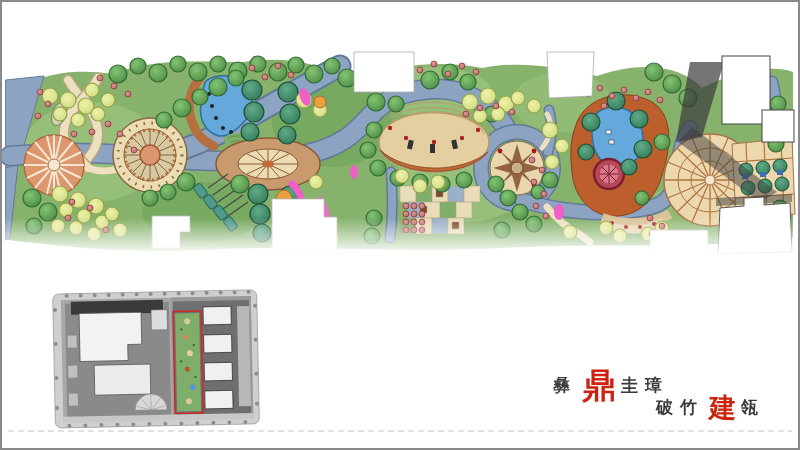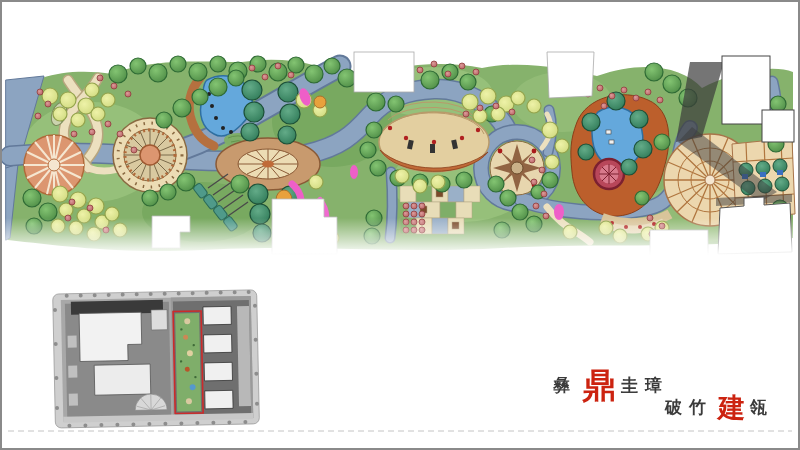--- a/index.html
+++ b/index.html
@@ -4,21 +4,21 @@
 <style>
   html,body{margin:0;padding:0;background:#ffffff;}
   .slide{
     position:relative;width:800px;height:450px;background:#ffffff;
     border:2px solid #8a8a8a;box-sizing:border-box;overflow:hidden;
     font-family:"DejaVu Sans","Liberation Sans",sans-serif;
   }
   .plan-svg{position:absolute;left:0;top:0;width:796px;height:446px;}
   .seal-line{position:absolute;display:flex;align-items:center;white-space:nowrap;}
   .seal-line1{left:549px;top:362px;height:42px;}
-  .seal-line2{left:652px;top:388px;height:34px;margin-left:9px;}
+  .seal-line2{left:652px;top:388px;height:34px;}
   .seal-char{font-size:17px;font-weight:bold;color:#3b3b3b;letter-spacing:7px;margin:0 2px;}
   .seal-accent{font-size:34px;font-weight:bold;color:#cc2310;margin:0 3px;line-height:1;}
   .seal-accent2{font-size:27px;font-weight:bold;color:#cc2310;margin:0 3px;line-height:1;}
 </style>
 </head>
 <body>
 
 <div class="slide">
 
 <svg class="plan-svg" viewBox="0 0 796 446">

